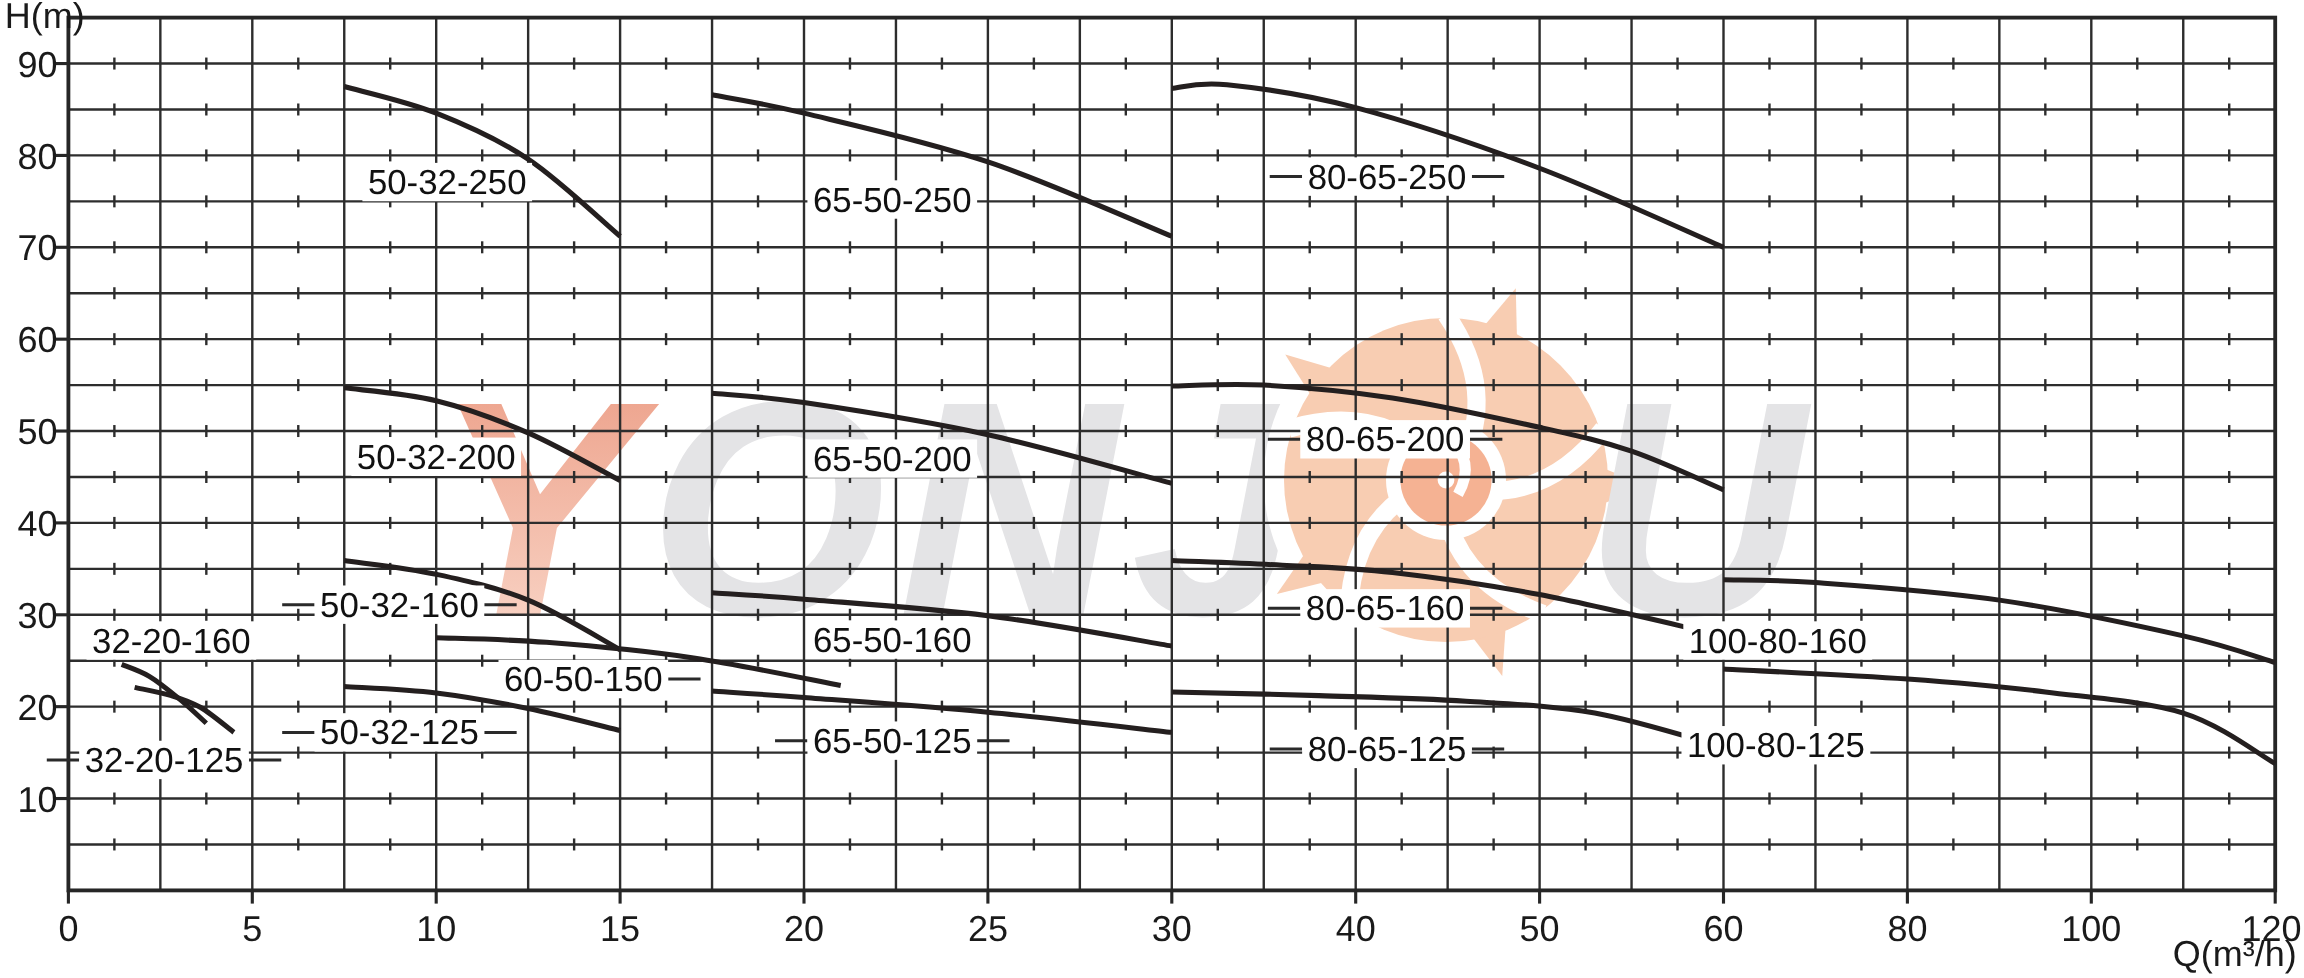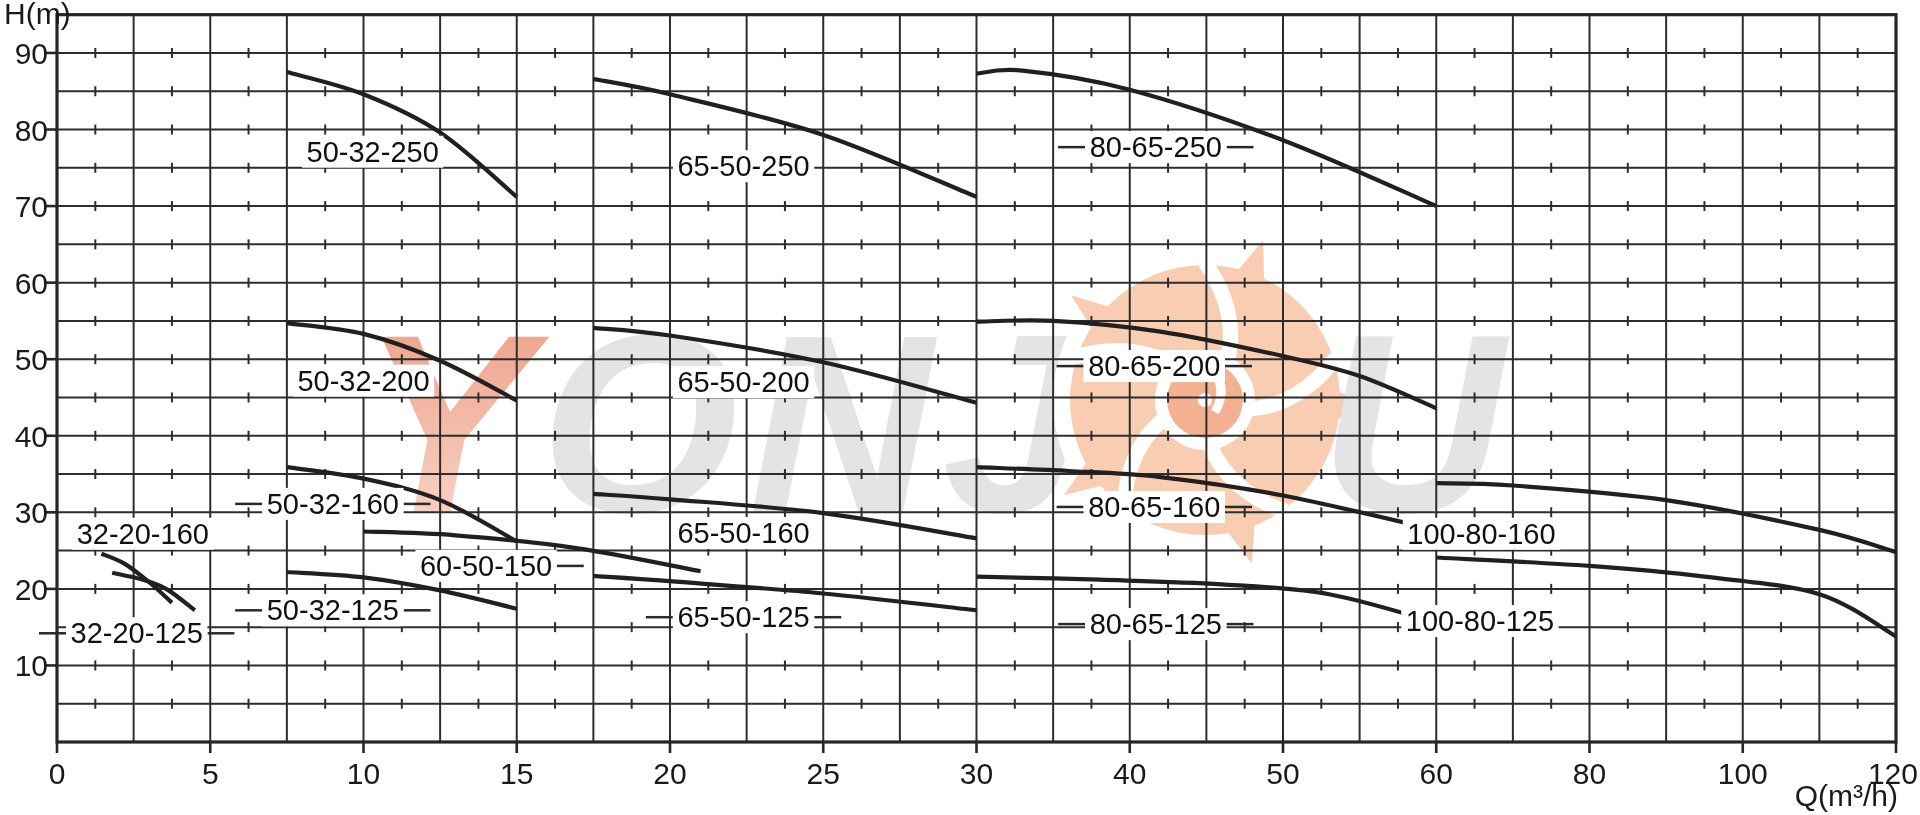--- a/index.html
+++ b/index.html
@@ -3,21 +3,21 @@
 <meta charset="utf-8">
 <style>
   html,body{margin:0;padding:0;background:#ffffff;}
   body{width:1920px;height:815px;position:relative;overflow:hidden;
        font-family:"Liberation Sans", sans-serif;}
   .chart-wrap{position:absolute;left:0;top:0;width:1920px;height:815px;}
   svg{position:absolute;left:0;top:0;}
   .axis-title{position:absolute;color:#1a1a1a;font-size:30px;font-weight:400;
               white-space:nowrap;line-height:32px;}
   #y-title{left:4px;top:-2px;}
-  #x-title{right:22px;top:780px;}
+  #x-title{right:6px;top:780px;}
 </style>
 </head>
 <body>
 
 <div class="chart-wrap">
   <svg id="chart-svg" width="1920" height="815" viewBox="0 0 1920 815">
       <defs>
         <linearGradient id="wmY" x1="0" y1="0" x2="0" y2="1">
           <stop offset="0" stop-color="#eb9a82"></stop>
           <stop offset="1" stop-color="#fbdccf"></stop>

